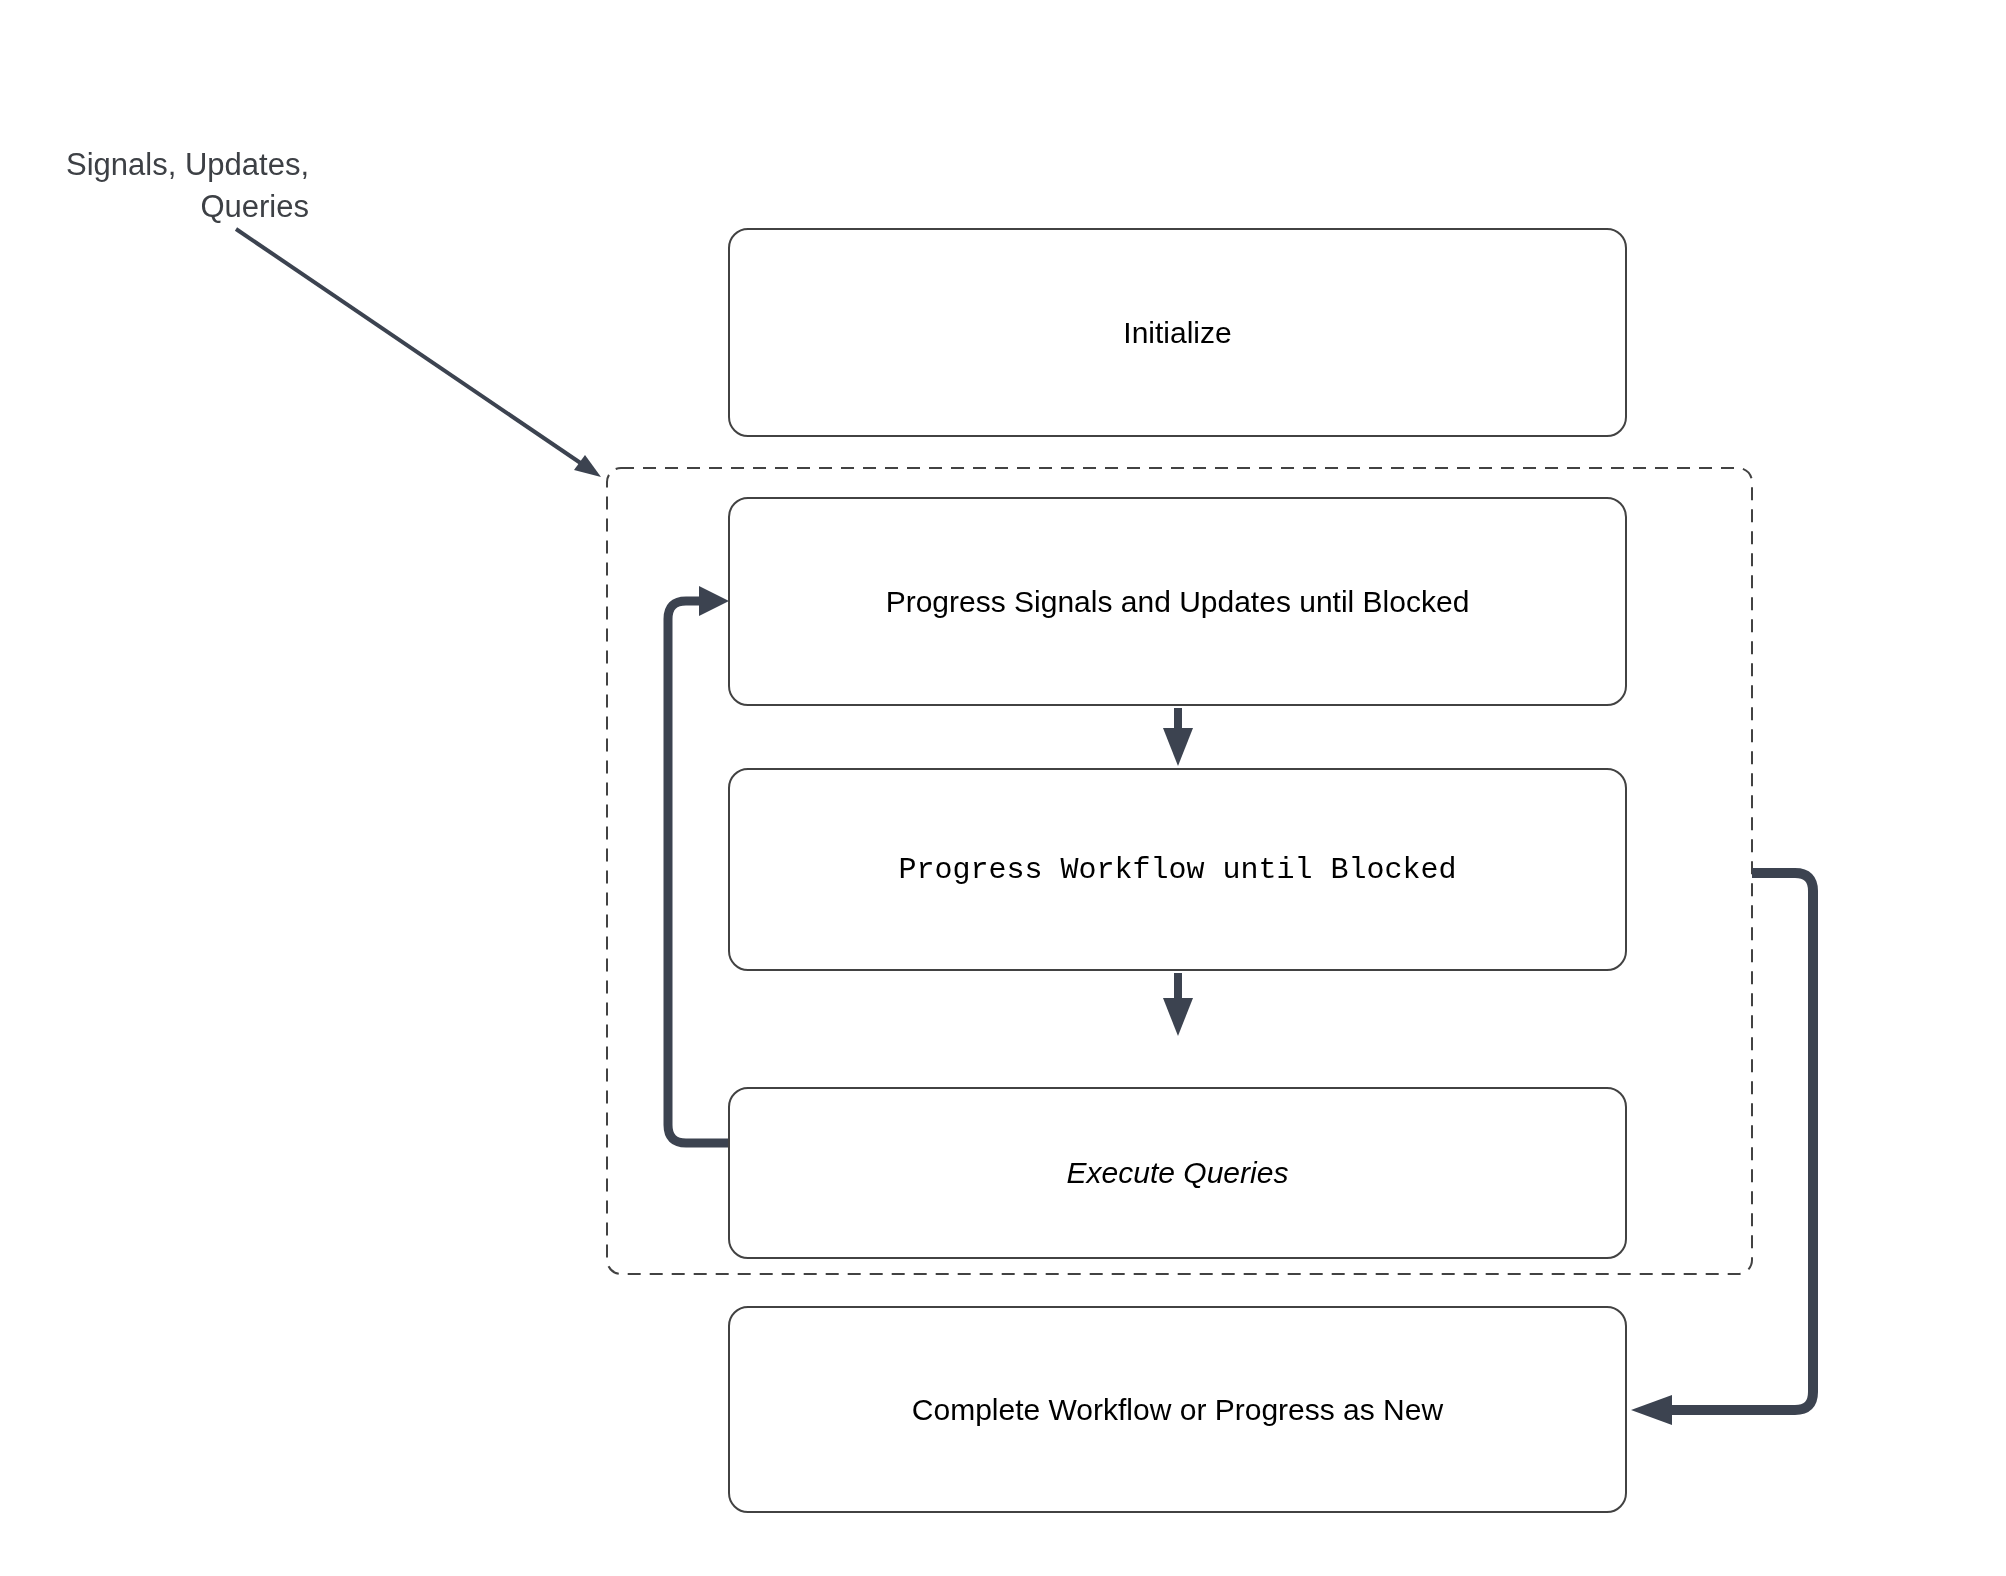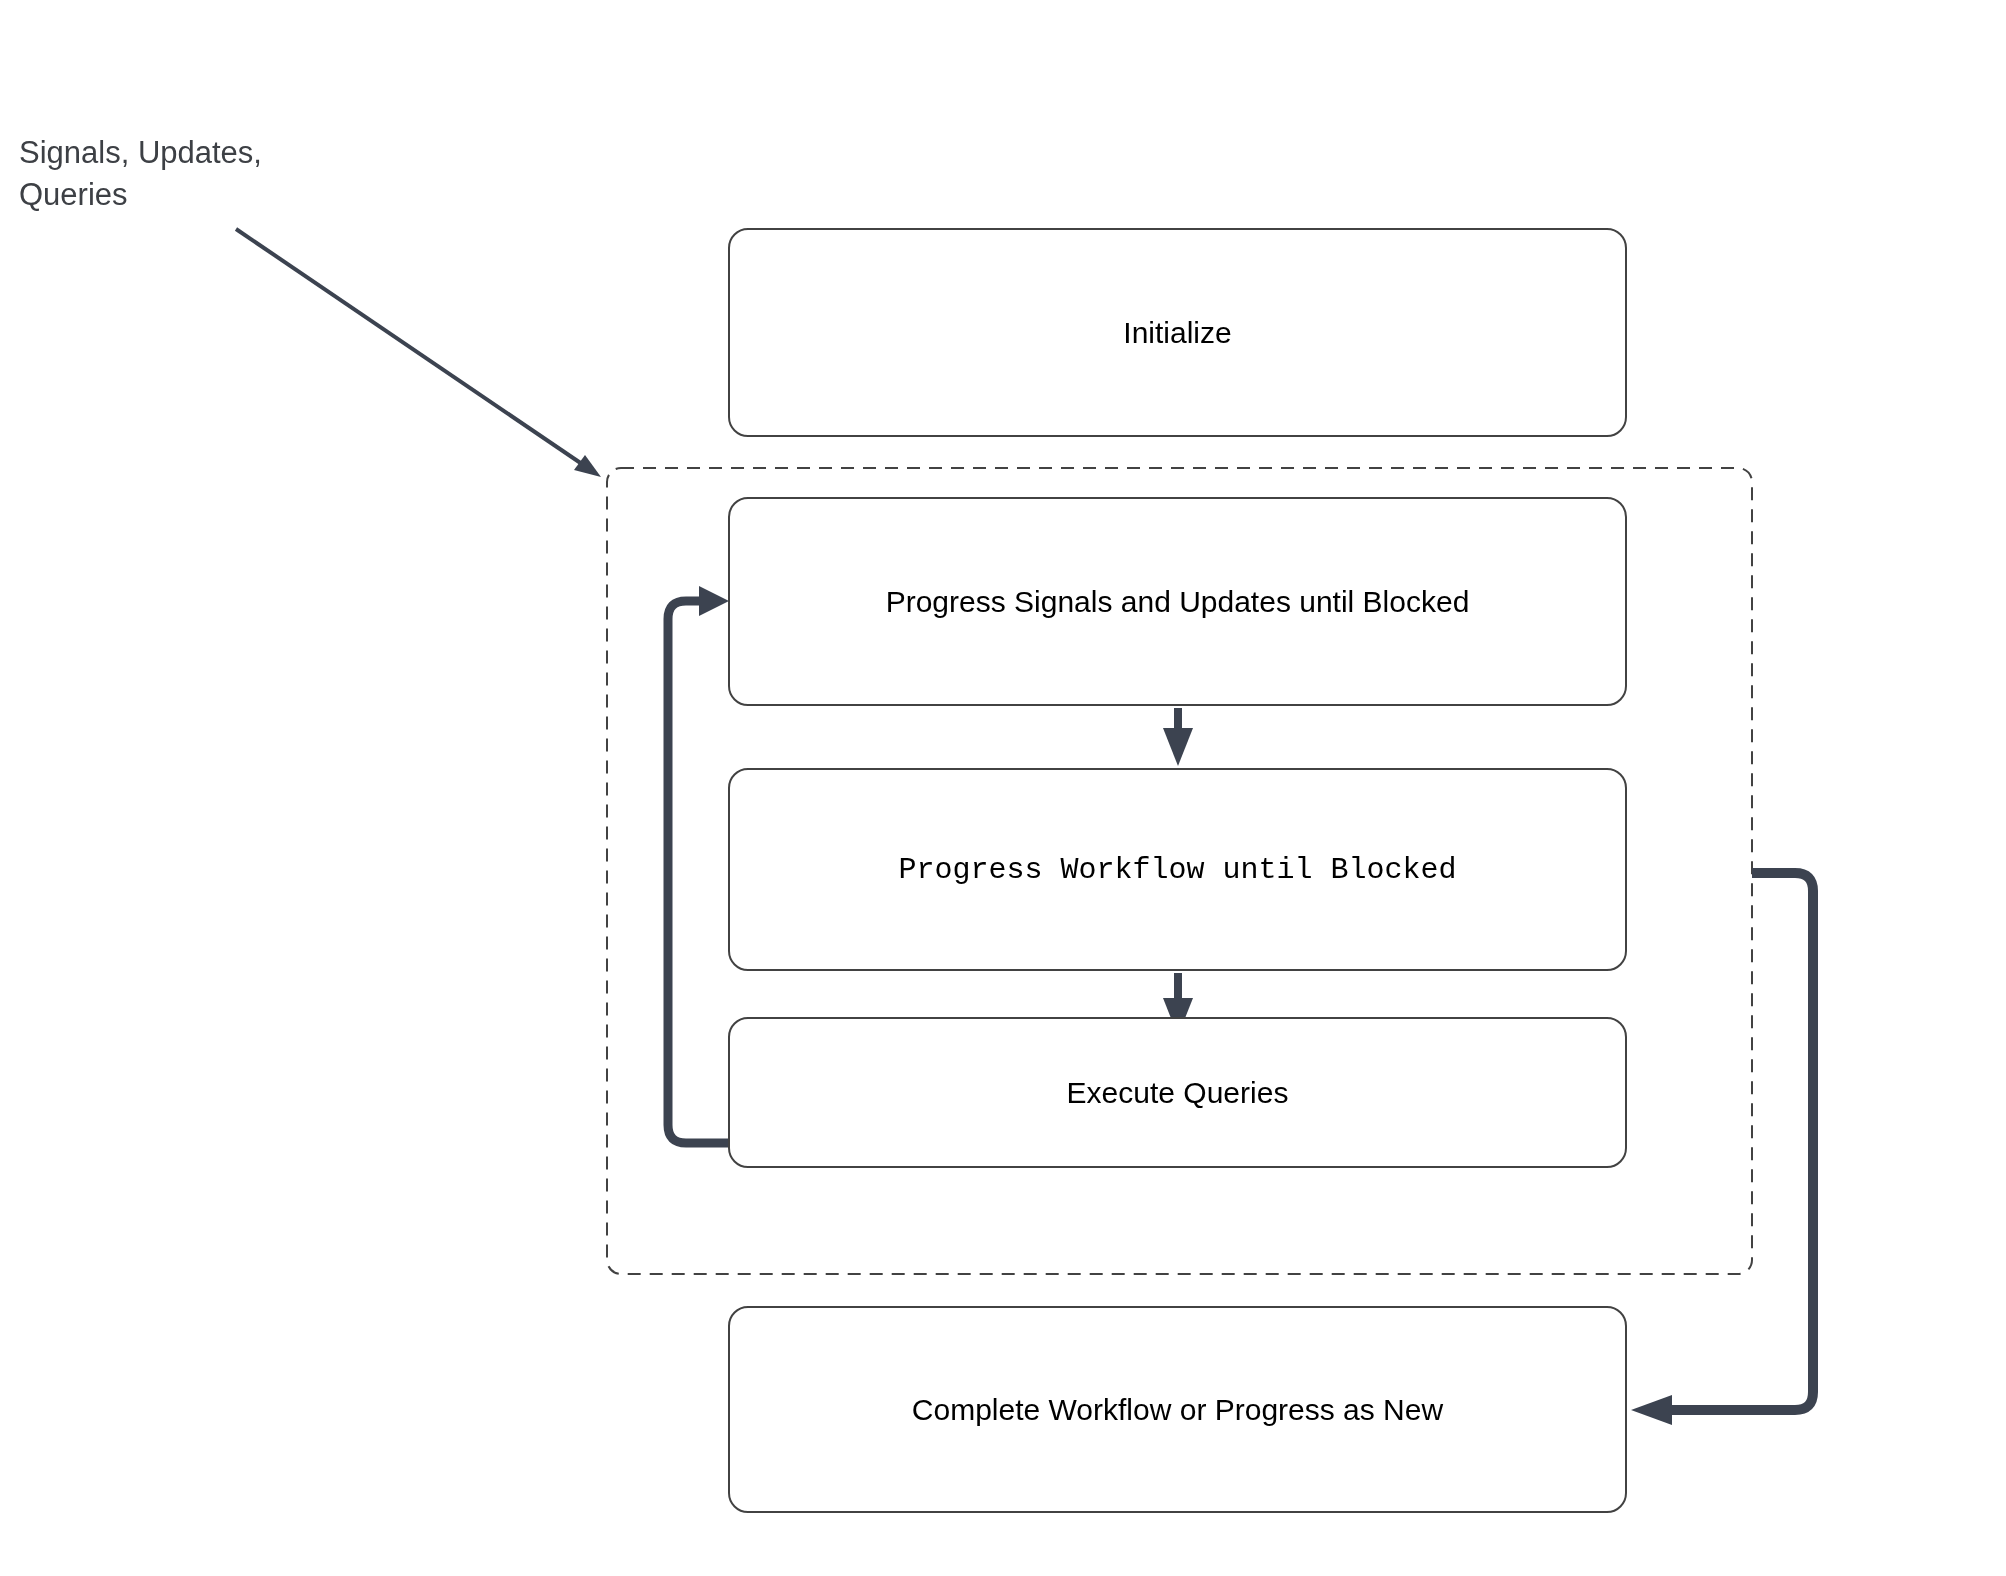--- a/index.html
+++ b/index.html
@@ -22,22 +22,22 @@
     position: absolute;
     left: 880px; top: 40px; width: 600px;
     text-align: center;
     font-size: 34px;
     font-style: italic;
     color: #3d4045;
     line-height: 1.2;
   }
   .floating-label {
     position: absolute;
-    left: 19px; top: 132px; width: 290px;
-    text-align: left;
+    left: 19px; top: 144px; width: 290px;
+    text-align: right;
     font-size: 31px;
     line-height: 1.35;
     color: #3d4045;
     white-space: pre-line;
   }
   .node {
     position: absolute;
     left: 728px;
     width: 899px;
     box-sizing: border-box;
@@ -48,21 +48,21 @@
     align-items: center;
     justify-content: center;
     text-align: center;
     font-size: 30px;
     color: #000000;
     padding: 0 30px;
   }
   .node-initialize        { top: 228px;  height: 209px; }
   .node-progress-signals  { top: 497px;  height: 209px; }
   .node-progress-workflow { top: 768px;  height: 203px; font-family: Liberation Mono, monospace; }
-  .node-execute-queries   { top: 1017px; height: 151px; }
+  .node-execute-queries   { top: 1087px; height: 172px; font-style: italic; }
   .node-complete          { top: 1306px; height: 207px; }
 </style>
 </head>
 <body>
 
 <div class="canvas">
 
   <svg class="overlay" viewBox="0 0 2006 1576" xmlns="http://www.w3.org/2000/svg">
 
     <rect x="607" y="468" width="1145" height="806" rx="14" fill="none" stroke-width="2" stroke-dasharray="13 9" stroke="#424242"></rect>

